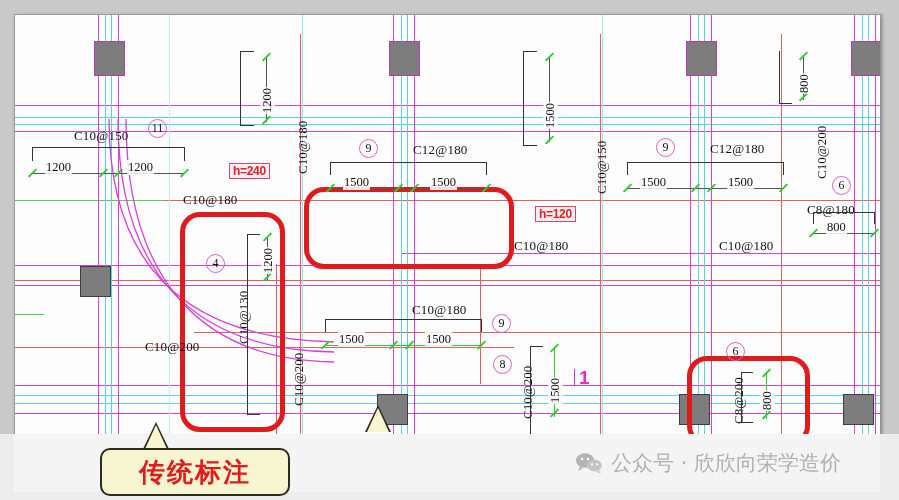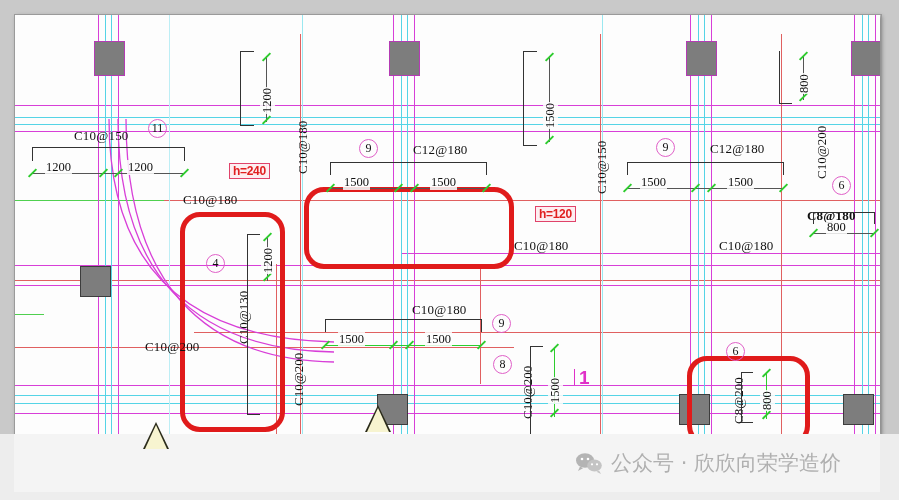--- a/index.html
+++ b/index.html
@@ -215,21 +215,21 @@
     <div class="ln v" style="left:765px;top:37px;height:52px;border-color:#333;"></div>
     <div class="ln h" style="left:765px;top:89px;width:13px;border-color:#333;"></div>
     <div class="ln v" style="left:789px;top:42px;height:44px;border-color:#555;"></div>
     <div class="tick" style="left:784px;top:41px;"></div>
     <div class="tick" style="left:784px;top:82px;"></div>
     <div class="vdimtx" style="left:783px;top:80px;">800</div>
 
     <div class="vtx" style="left:800px;top:165px;">C10@200</div>
 
     <div class="bub" style="left:818px;top:162px;">6</div>
-    <div class="tx" style="left:793px;top:194px;font-weight:bold;">C8@180</div>
+    <div class="tx" style="left:793px;top:188px;">C8@180</div>
     <div class="ln h" style="left:799px;top:198px;width:61px;border-color:#333;"></div>
     <div class="ln v" style="left:799px;top:198px;height:12px;border-color:#333;"></div>
     <div class="ln v" style="left:860px;top:198px;height:12px;border-color:#333;"></div>
     <div class="ln h" style="left:799px;top:219px;width:61px;border-color:#555;"></div>
     <div class="tick" style="left:794px;top:218px;"></div>
     <div class="tick" style="left:855px;top:218px;"></div>
     <div class="dimtx" style="left:812px;top:206px;">800</div>
 
     <div class="tx" style="left:500px;top:224px;">C10@180</div>
     <div class="tx" style="left:705px;top:224px;">C10@180</div>
@@ -287,20 +287,21 @@
     <div class="vdimtx" style="left:746px;top:397px;">800</div>
 
   </div>
 
   <div id="sheetborder"></div>
   <div id="botstrip"></div>
   <div id="botstrip-inner"></div>
 
   <div class="ptrb" style="left:143px;top:422px;"></div>
   <div class="ptr" style="left:145px;top:425px;"></div>
+  <div class="callout" style="left:100px;top:448px;width:186px;height:44px;">传统标注</div>
 
   <div class="ptrb" style="left:365px;top:405px;"></div>
   <div class="ptr" style="left:367px;top:408px;"></div>
 
   <div id="wm">
     <span class="wmicon">
       <svg viewBox="0 0 28 22" width="28" height="22">
         <ellipse cx="10" cy="8.5" rx="9" ry="7.3" fill="#b4b4b4"></ellipse>
         <path d="M5 14.5 L3 19 L8 16.2 Z" fill="#b4b4b4"></path>
         <circle cx="7" cy="7" r="1.3" fill="#fff"></circle>

